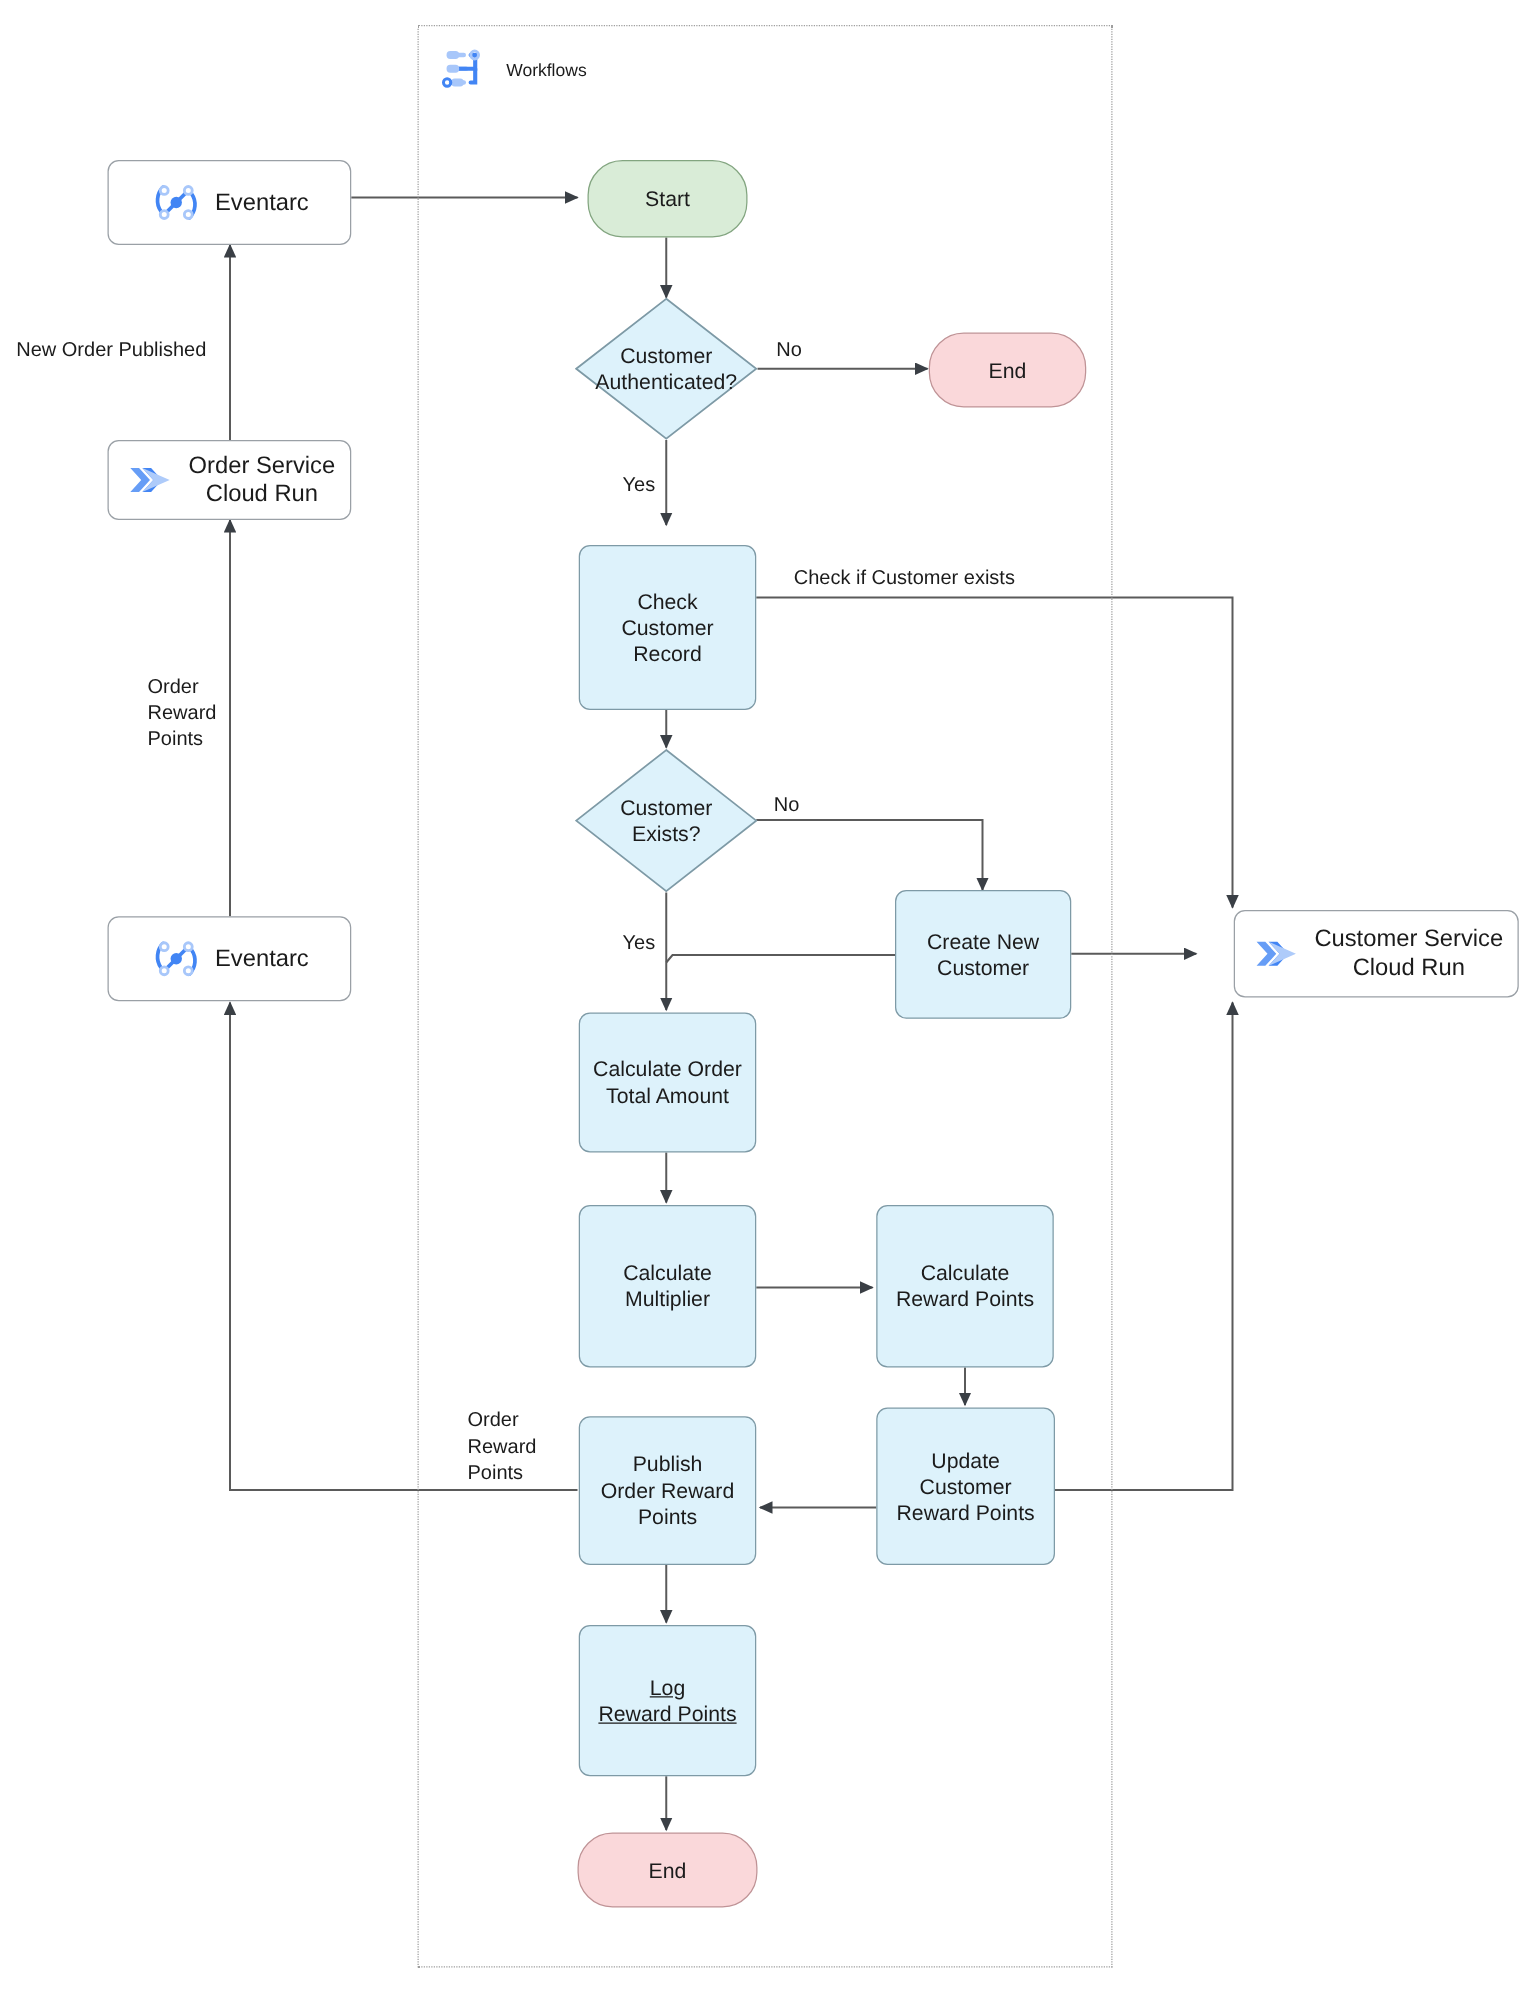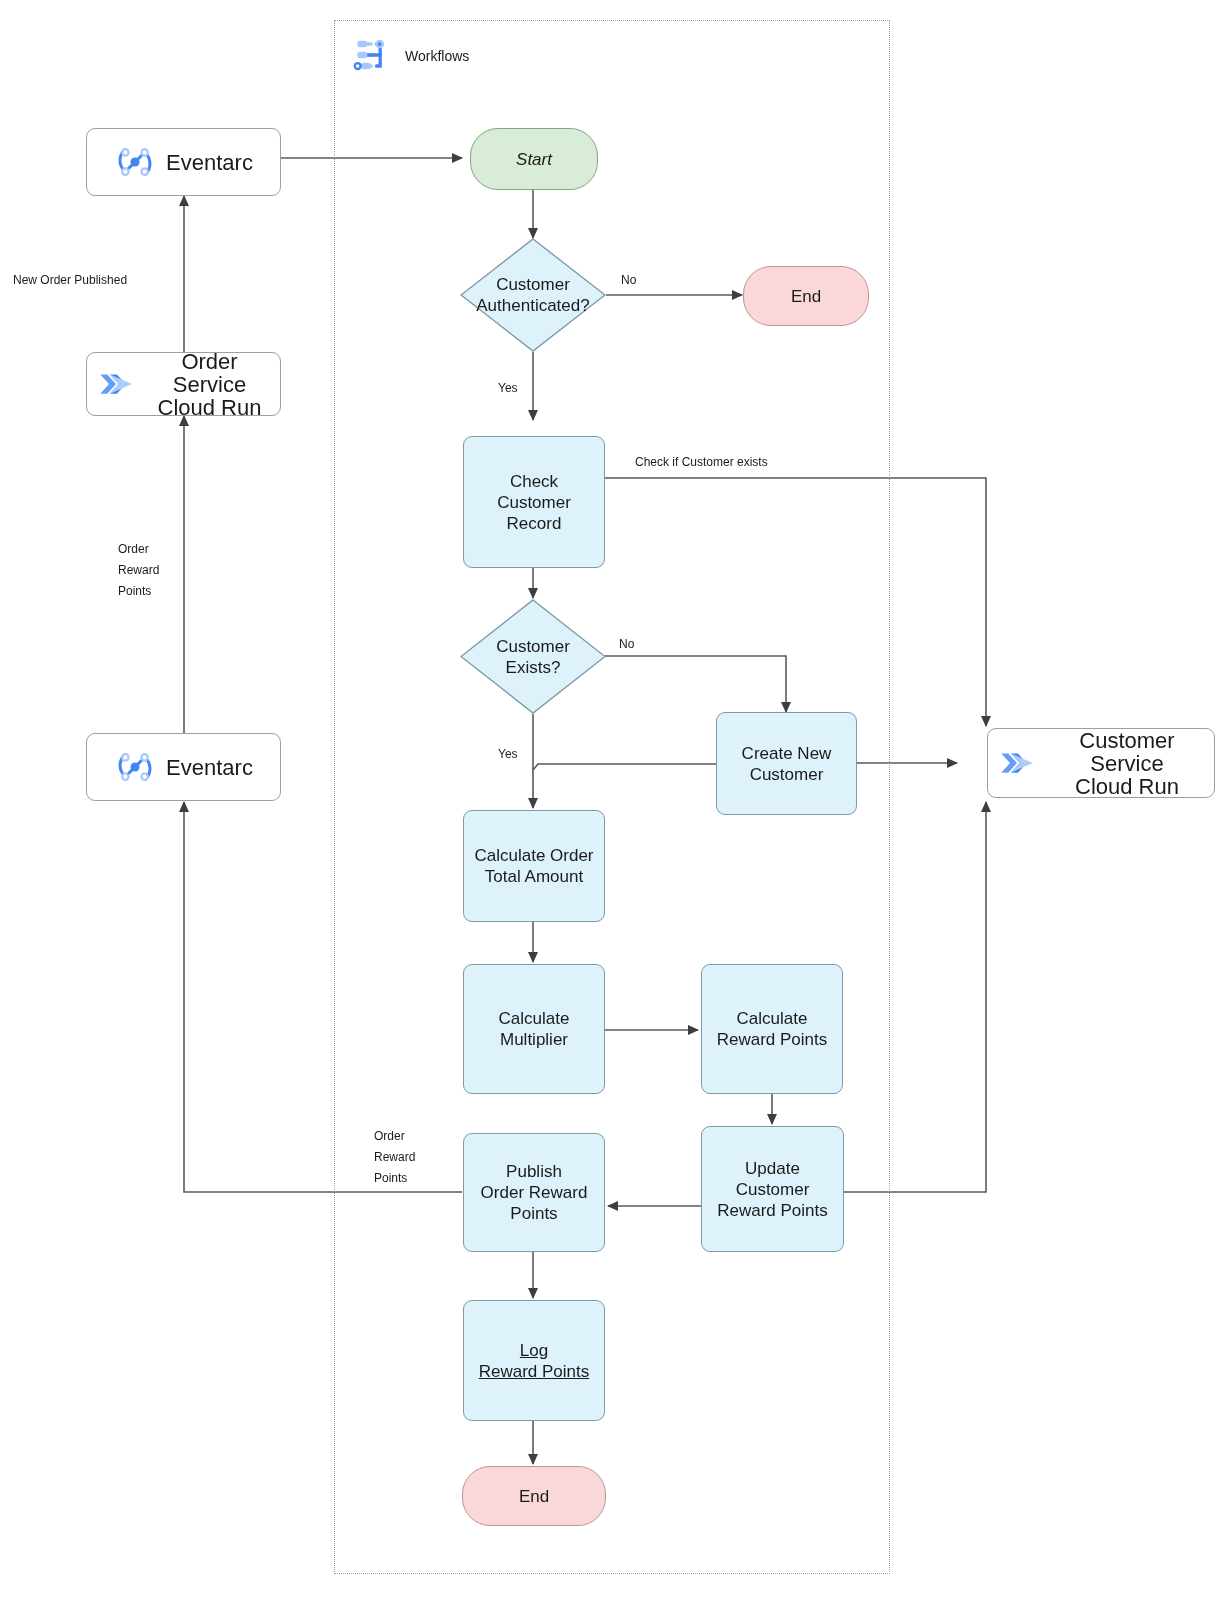--- a/index.html
+++ b/index.html
@@ -40,39 +40,38 @@
   }
   .proc {
     background: #ddf2fb;
     border: 1px solid #7e9aa6;
     border-radius: 9px;
   }
   .terminal-start {
     background: #d9ecd7;
     border: 1px solid #83a580;
     border-radius: 28px;
-    font-style: italic;
   }
   .terminal-end {
     background: #fad8da;
     border: 1px solid #bf9396;
     border-radius: 28px;
   }
   .gcp-box {
     background: #ffffff;
     border: 1px solid #9aa0a6;
     border-radius: 9px;
     display: flex;
     align-items: center;
     justify-content: center;
     gap: 10px;
     padding: 0 8px;
   }
   .gcp-box .gcp-label {
-    font-size: 22px;
+    font-size: 19px;
     line-height: 23px;
     color: #1b1b1b;
     text-align: center;
   }
   .gcp-icon {
     flex: 0 0 auto;
     width: 42px;
     height: 42px;
     display: block;
   }
@@ -88,21 +87,21 @@
     display: flex;
     align-items: center;
     justify-content: center;
     text-align: center;
     font-size: 17px;
     line-height: 21px;
     color: #1b1b1b;
   }
   .edge-label {
     position: absolute;
-    font-size: 12px;
+    font-size: 16px;
     line-height: 21px;
     color: #1b1b1b;
     white-space: pre-line;
   }
   .container-box {
     position: absolute;
     border: 1px dotted #9e9e9e;
     background: transparent;
   }
   .container-title {

